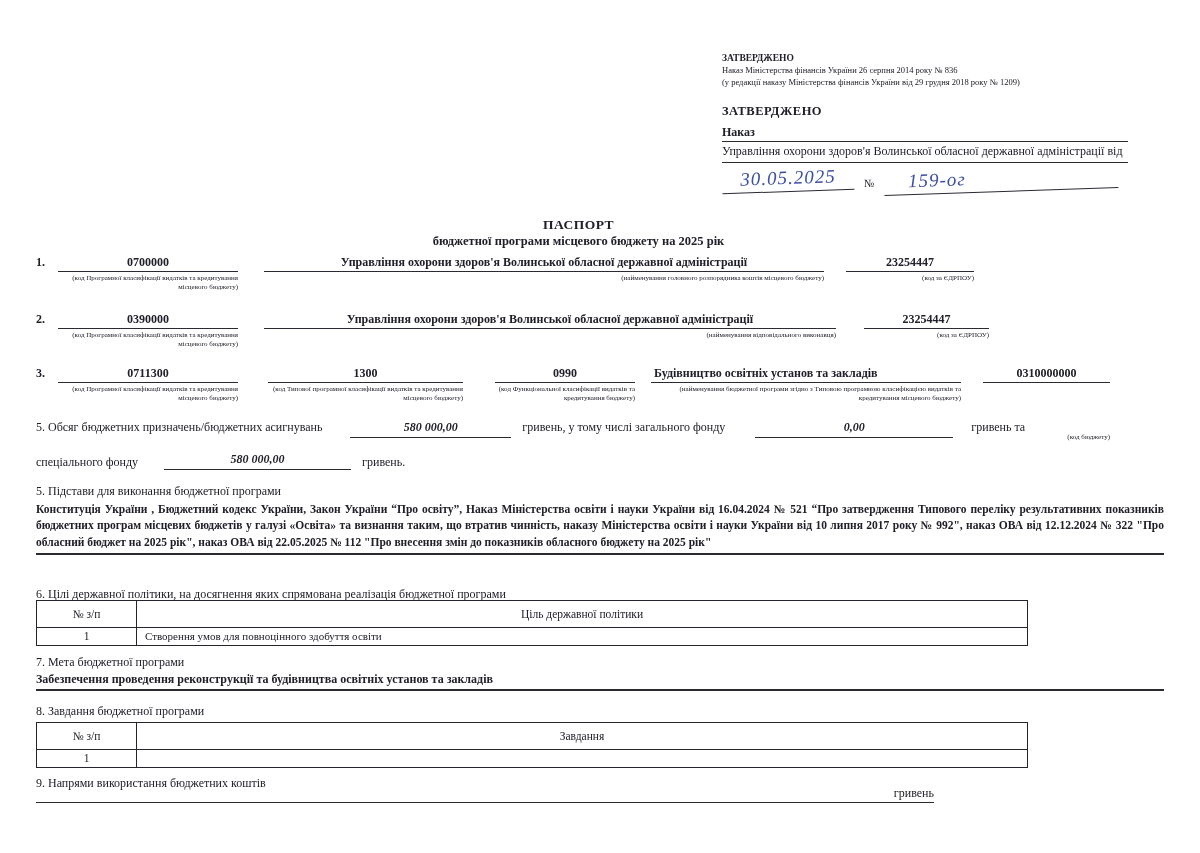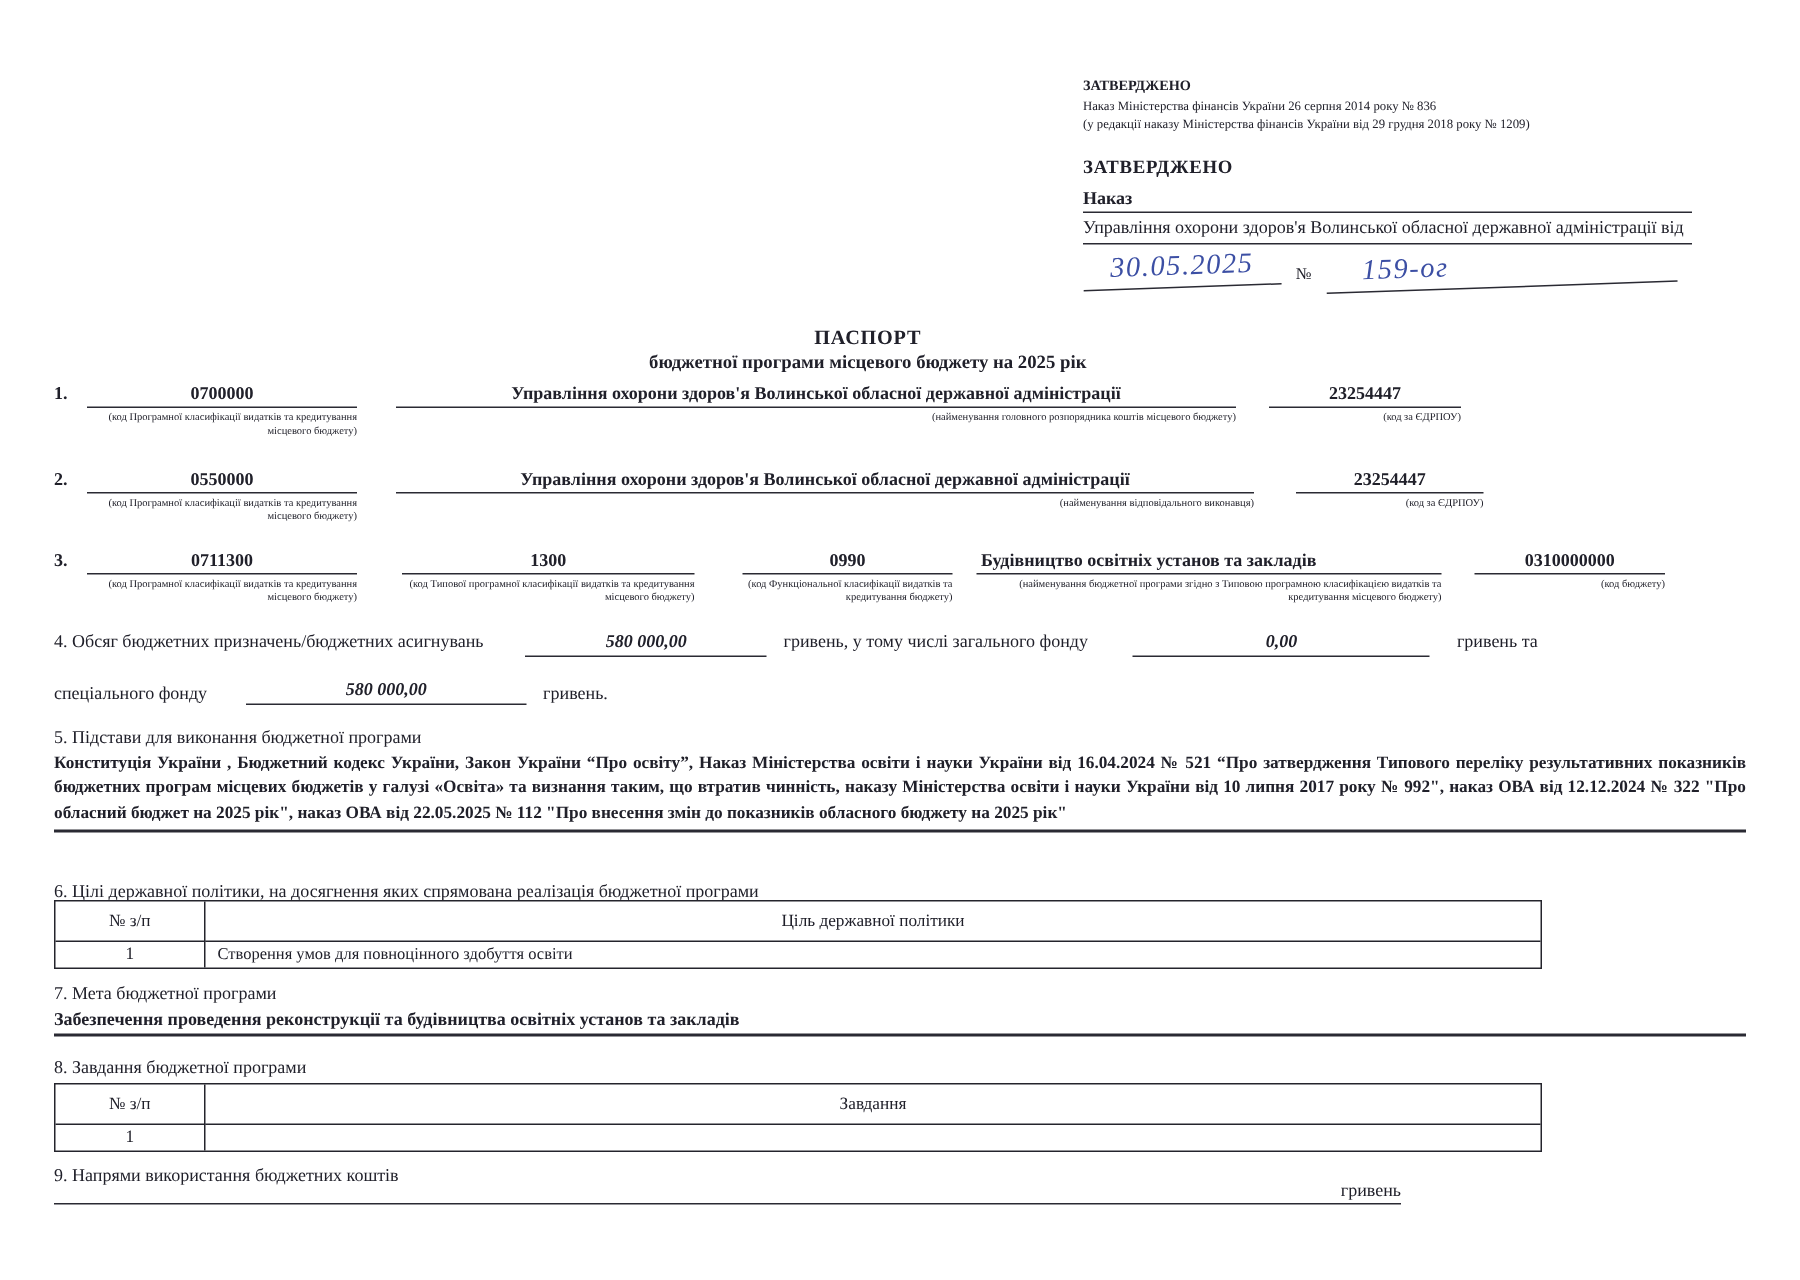--- a/index.html
+++ b/index.html
@@ -95,21 +95,21 @@
     </div>
     <div class="field" style="width:128px; margin-left:22px;">
       <div class="field-value">23254447</div>
       <div class="field-label">(код за ЄДРПОУ)</div>
     </div>
   </div>
 
   <div class="item" style="top:312px;">
     <div class="item-num">2.</div>
     <div class="field" style="width:180px;">
-      <div class="field-value">0550000</div>
+      <div class="field-value">0390000</div>
       <div class="field-label">(код Програмної класифікації видатків та кредитування місцевого бюджету)</div>
     </div>
     <div class="field" style="width:572px; margin-left:26px;">
       <div class="field-value">Управління охорони здоров'я Волинської обласної державної адміністрації</div>
       <div class="field-label">(найменування відповідального виконавця)</div>
     </div>
     <div class="field" style="width:125px; margin-left:28px;">
       <div class="field-value">23254447</div>
       <div class="field-label">(код за ЄДРПОУ)</div>
     </div>
@@ -126,28 +126,28 @@
       <div class="field-label">(код Типової програмної класифікації видатків та кредитування місцевого бюджету)</div>
     </div>
     <div class="field" style="width:140px; margin-left:32px;">
       <div class="field-value">0990</div>
       <div class="field-label">(код Функціональної класифікації видатків та кредитування бюджету)</div>
     </div>
     <div class="field" style="width:310px; margin-left:16px;">
       <div class="field-value left">Будівництво освітніх установ та закладів</div>
       <div class="field-label">(найменування бюджетної програми згідно з Типовою програмною класифікацією видатків та кредитування місцевого бюджету)</div>
     </div>
-    <div class="field" style="width:127px; margin-left:22px;">
+    <div class="field" style="width:127px; margin-left:22px;gap:48px;">
       <div class="field-value">0310000000</div>
       <div class="field-label">(код бюджету)</div>
     </div>
   </div>
 
   <div class="flowline" style="top:420px;">
-    <span>4. Обсяг бюджетних призначень/бюджетних асигнувань</span>
+    <span>5. Обсяг бюджетних призначень/бюджетних асигнувань</span>
     <span class="flow-val" style="width:161px; margin-left:28px;">580 000,00</span>
     <span style="margin-left:11px;">гривень, у тому числі загального фонду</span>
     <span class="flow-val" style="width:198px; margin-left:30px;">0,00</span>
     <span style="margin-left:18px;">гривень та</span>
   </div>
 
   <div class="flowline" style="top:452px;align-items:flex-end;">
     <span>спеціального фонду</span>
     <span class="flow-val" style="width:187px; margin-left:26px;">580 000,00</span>
     <span style="margin-left:11px;">гривень.</span>

